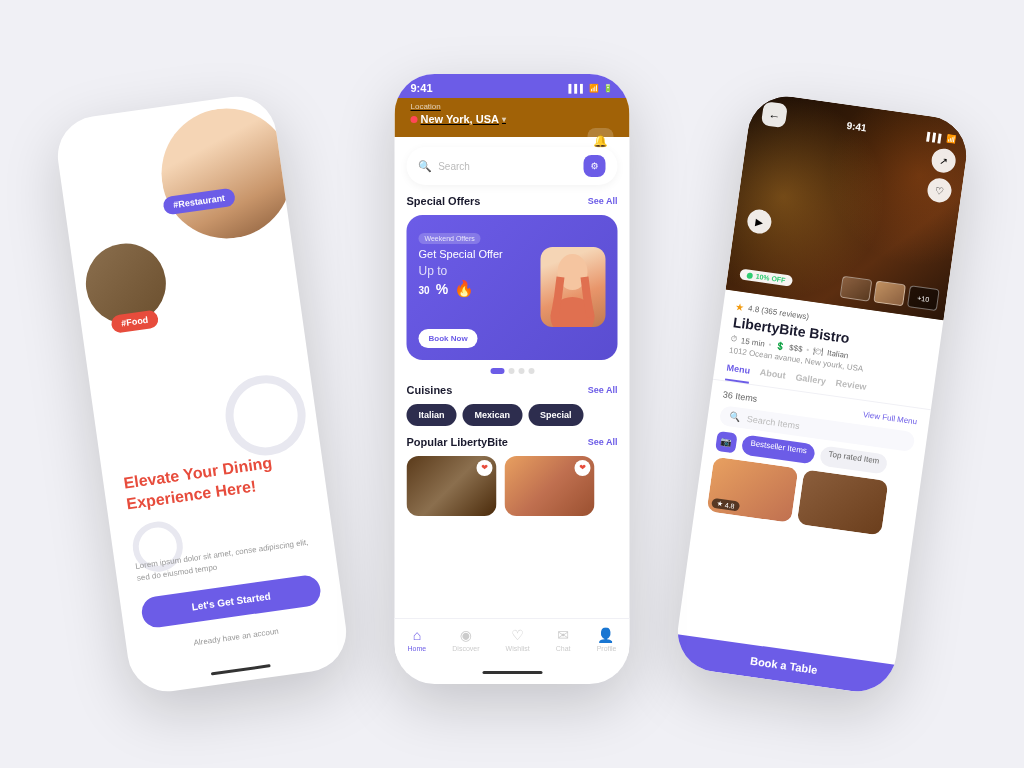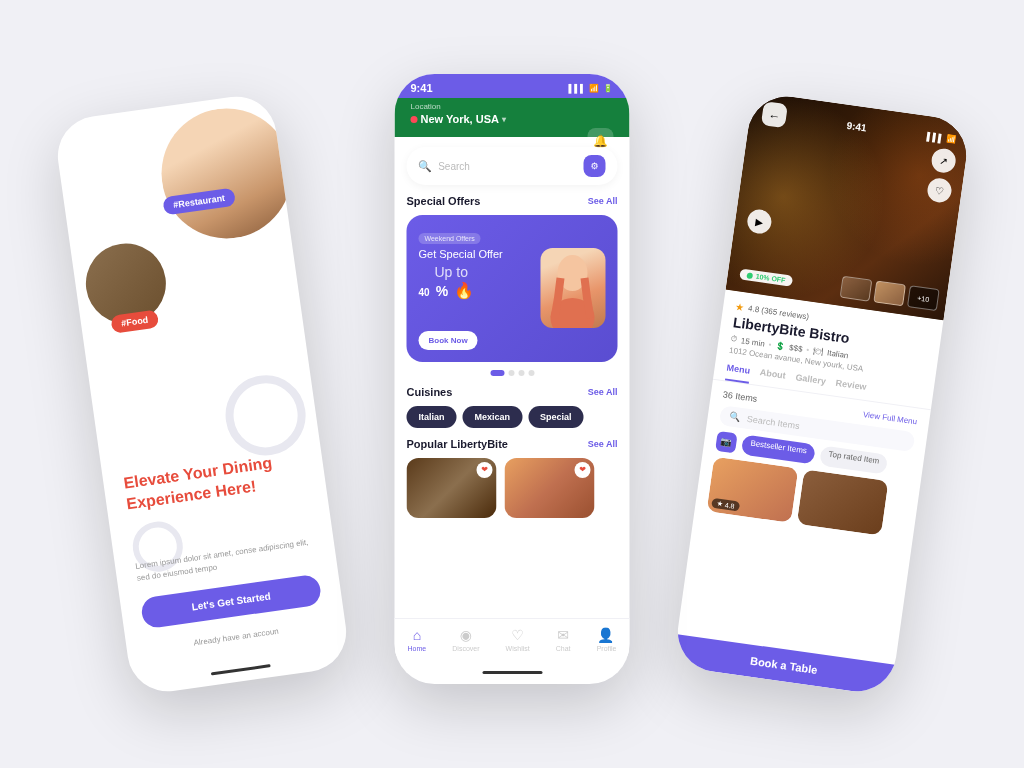--- a/index.html
+++ b/index.html
@@ -201,22 +201,23 @@
     .phone-center .status-bar .icons {
       display: flex;
       gap: 4px;
       align-items: center;
     }
     .phone-center .status-bar .icons span {
       color: #fff;
       font-size: 8px;
     }
     .phone-center .header {
-      background: #15803d;
+      background: #a16207;
       padding: 4px 16px 12px;
+      text-decoration: underline;
     }
     .phone-center .header .location-label {
       font-size: 8px;
       color: rgba(255,255,255,0.7);
       margin-bottom: 2px;
     }
     .phone-center .header .location-value {
       font-size: 11px;
       font-weight: 700;
       color: #fff;
@@ -315,23 +316,23 @@
       margin-bottom: 4px;
       display: inline-block;
     }
     .phone-center .offer-title {
       font-size: 11px;
       font-weight: 400;
       color: #fff;
       line-height: 1.2;
     }
     .phone-center .offer-up {
-      font-size: 14px;
+      font-size: 12px;
       color: rgba(255,255,255,0.8);
-      margin: 3px 16px;
+      margin: 3px 0;
     }
     .phone-center .offer-percent {
       font-size: 22px;
       font-weight: 900;
       color: #fff;
       line-height: 1;
     }
     .phone-center .offer-percent span {
       font-size: 10px;
       vertical-align: super;
@@ -827,21 +828,21 @@
       <div class="section-header">
         <span class="section-title">Special Offers</span>
         <span class="see-all">See All</span>
       </div>
       <div class="special-offer-card">
         <div>
           <span class="offer-badge">Weekend Offers</span>
           <div class="offer-title">Get Special Offer</div>
           <div class="offer-up">Up to</div>
           <div class="offer-percent">
-            <span>40</span>
+            <span>30</span>
             <span style="font-size:14px;">%</span>
             <span style="font-size:16px;">🔥</span>
           </div>
           <div class="btn-book">Book Now</div>
         </div>
         <div class="offer-person">
           <svg width="65" height="80" viewBox="0 0 65 80">
             <ellipse cx="32" cy="25" rx="15" ry="18" fill="#f5c5a0"></ellipse>
             <ellipse cx="32" cy="70" rx="22" ry="20" fill="#e07050"></ellipse>
             <path d="M20 30 Q18 50 14 70" stroke="#e07050" stroke-width="8" fill="none"></path>

